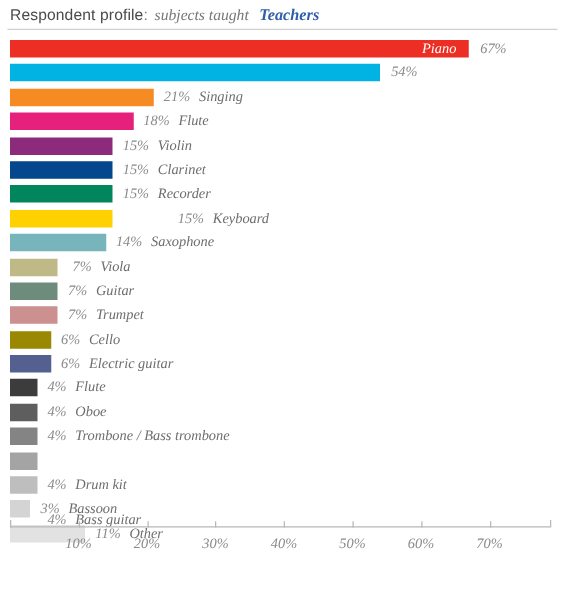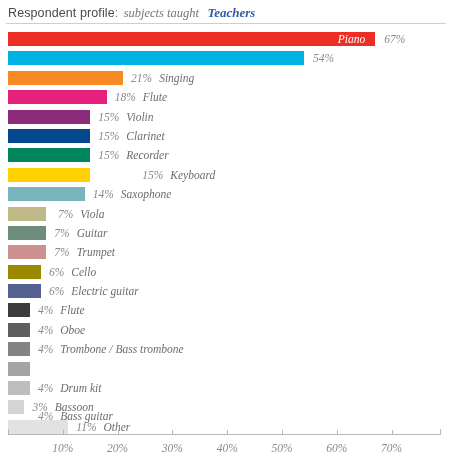--- a/index.html
+++ b/index.html
@@ -126,21 +126,21 @@
     font-family: "Liberation Serif", serif;
     font-style: italic;
     font-size: 11.5px;
     color: #8a8a8a;
   }
 
   
   #axis {
     position: absolute;
     left: 0;
-    top: 434px;
+    top: 421px;
     width: 387px;
     height: 34px;
     text-align: center;
   }
   #axis-line {
     position: absolute;
     left: 8px;
     top: 0px;
     width: 432px;
     height: 1px;

